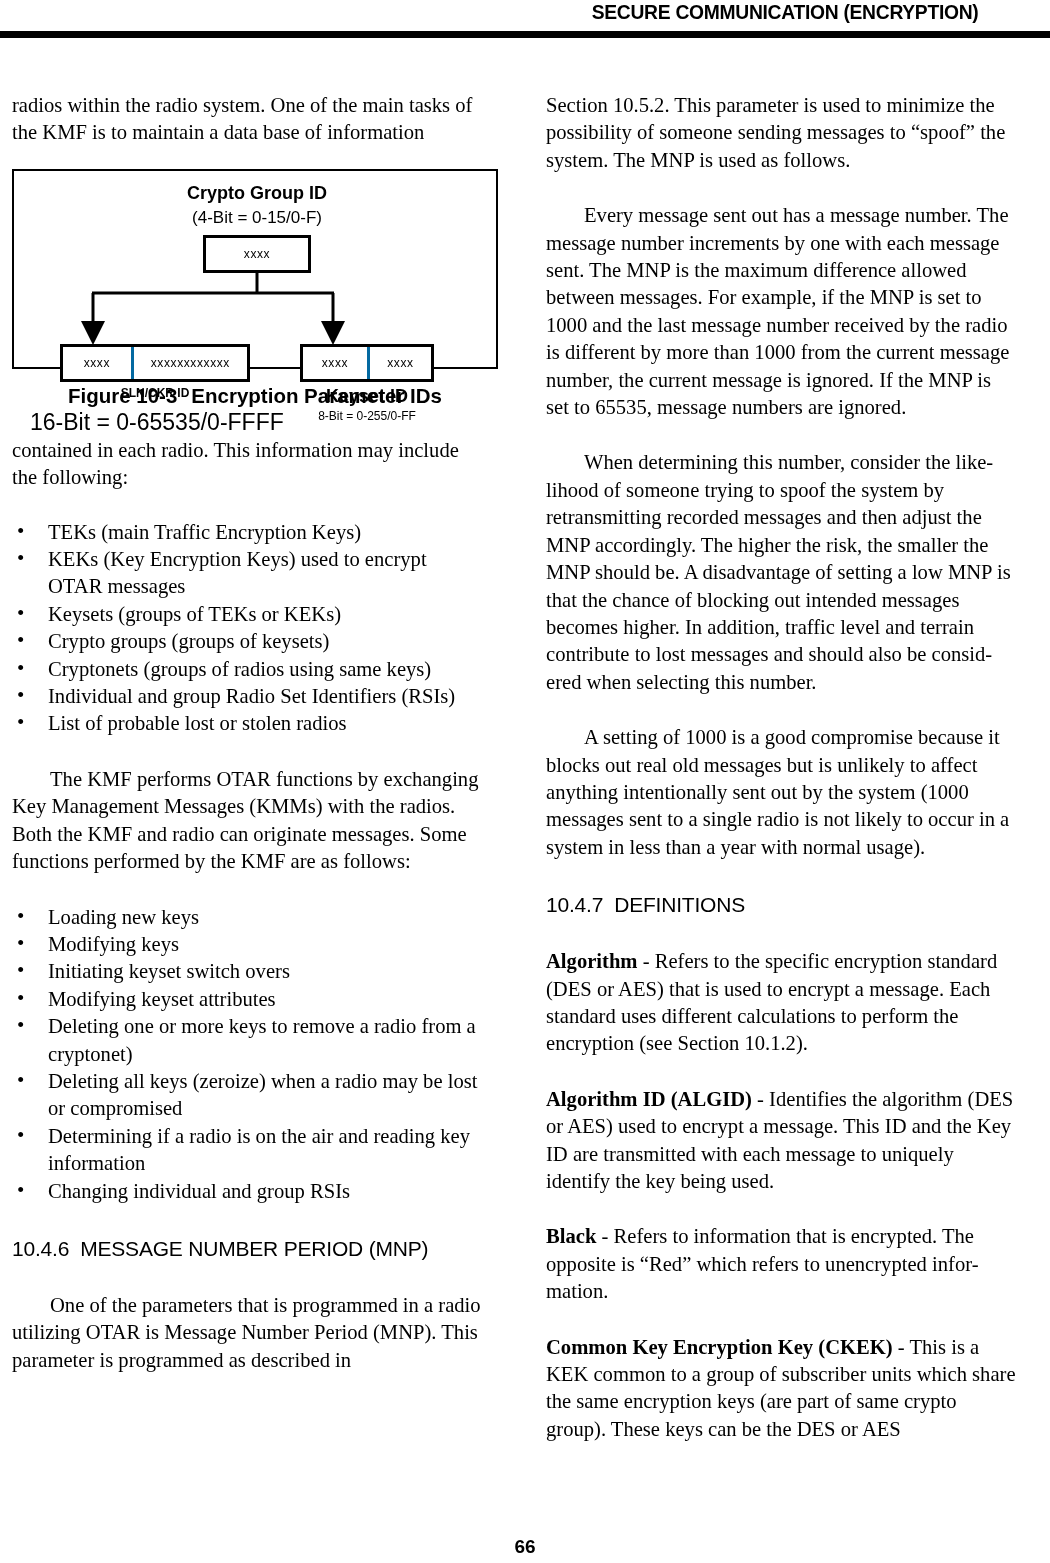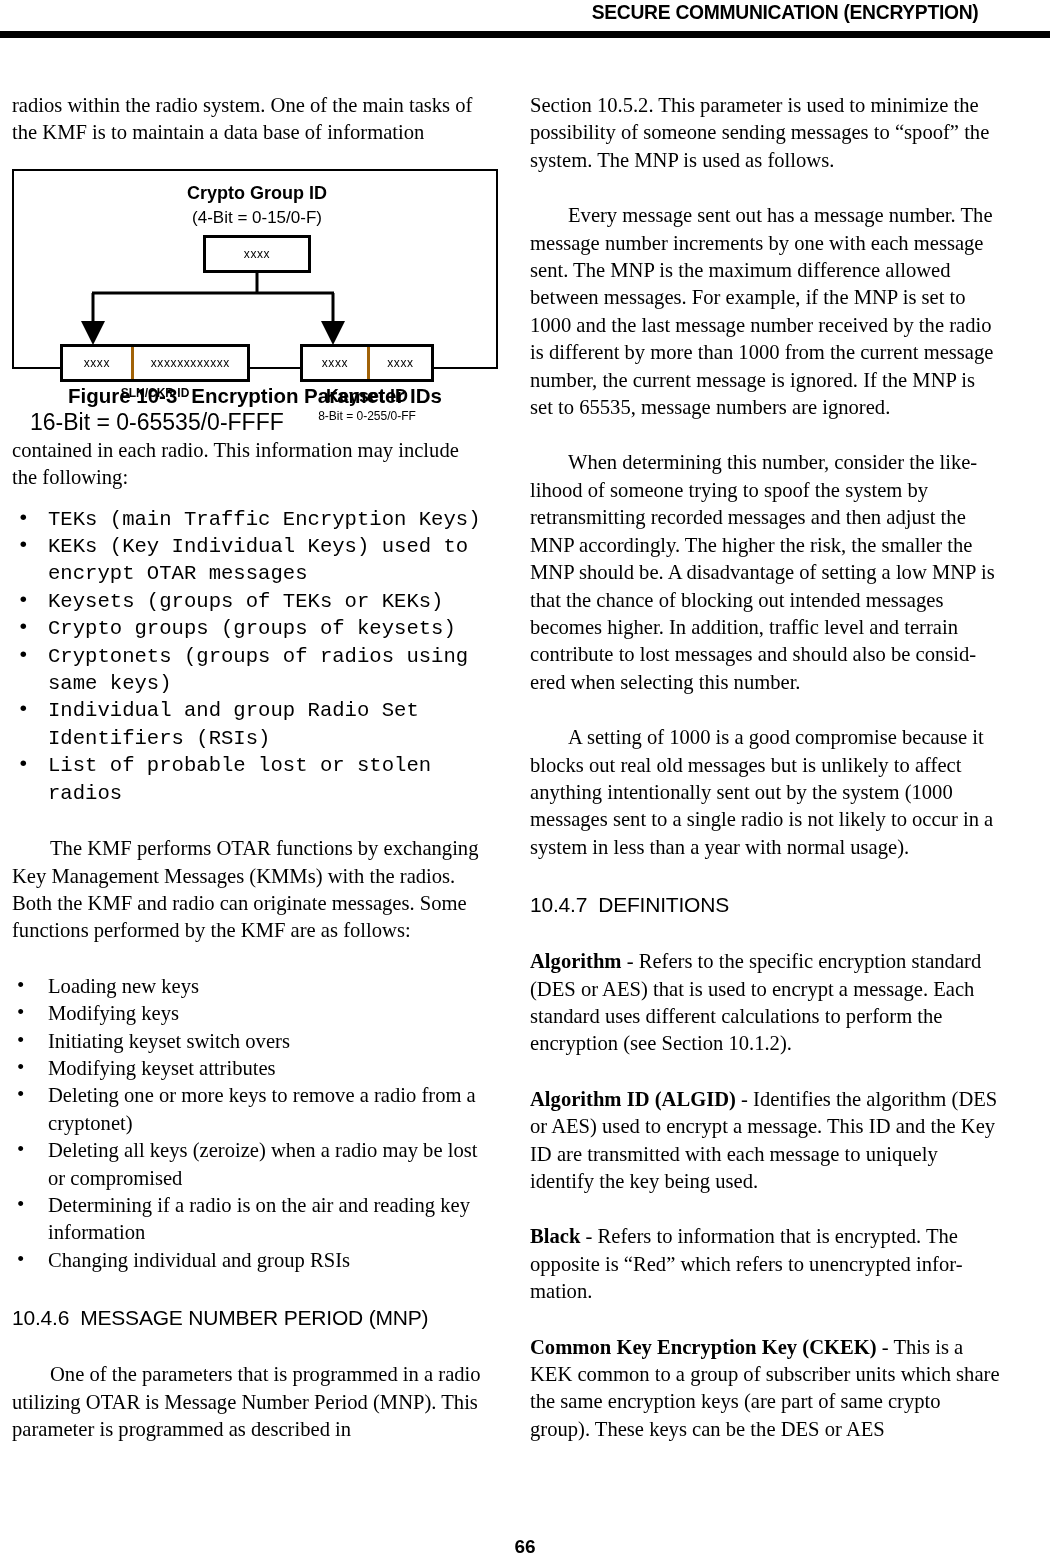--- a/index.html
+++ b/index.html
@@ -51,21 +51,21 @@
     top: 92px;
     left: 0;
     width: 1050px;
   }
   .column {
     position: absolute;
     top: 0;
     width: 471px;
   }
   #col-left  { left: 12px; }
-  #col-right { left: 530px; }
+  #col-right { left: 546px; }
 
   p.body-text {
     margin: 0 0 0 0;
     font-size: 20.6px;
     line-height: 27.4px;
     text-align: left;
     hyphens: none;
   }
   p.body-text.indent { text-indent: 38px; }
 
@@ -143,21 +143,21 @@
   .diag-cell {
     font-family: "Liberation Sans", "DejaVu Sans", sans-serif;
     font-size: 12px;
     letter-spacing: 0.6px;
     display: flex;
     align-items: center;
     justify-content: center;
     box-sizing: border-box;
     height: 100%;
   }
-  .diag-cell.divider-left { border-left: 3px solid #a16207; }
+  .diag-cell.divider-left { border-left: 3px solid #0369a1; }
 
   .fig-caption {
     margin-top: 15px;
     width: 486px;
     text-align: center;
     font-family: Liberation Sans, sans-serif;
     font-weight: bold;
     font-size: 20.5px;
     white-space: nowrap;
   }
@@ -228,23 +228,23 @@
 
       </div>
 
       <div class="fig-caption">
         <span>Figure 10-3</span><span class="gapspan"></span><span>Encryption Parameter IDs</span>
       </div>
     </div>
 
     <p class="body-text" style="margin-top:29px;">contained in each radio. This information may include the following:</p>
 
-    <ul class="bullets" style="margin-top:14px;font-family:Liberation Mono, monospace;">
+    <ul class="bullets" style="margin-top:27px;">
       <li>TEKs (main Traffic Encryption Keys)</li>
-      <li>KEKs (Key Individual Keys) used to encrypt OTAR messages</li>
+      <li>KEKs (Key Encryption Keys) used to encrypt OTAR messages</li>
       <li>Keysets (groups of TEKs or KEKs)</li>
       <li>Crypto groups (groups of keysets)</li>
       <li>Cryptonets (groups of radios using same keys)</li>
       <li>Individual and group Radio Set Identifiers (RSIs)</li>
       <li>List of probable lost or stolen radios</li>
     </ul>
 
     <p class="body-text indent" style="margin-top:28px;">The KMF performs OTAR functions by exchanging Key Management Messages (KMMs) with the radios. Both the KMF and radio can originate messages. Some functions performed by the KMF are as follows:</p>
 
     <ul class="bullets" style="margin-top:28px;">

